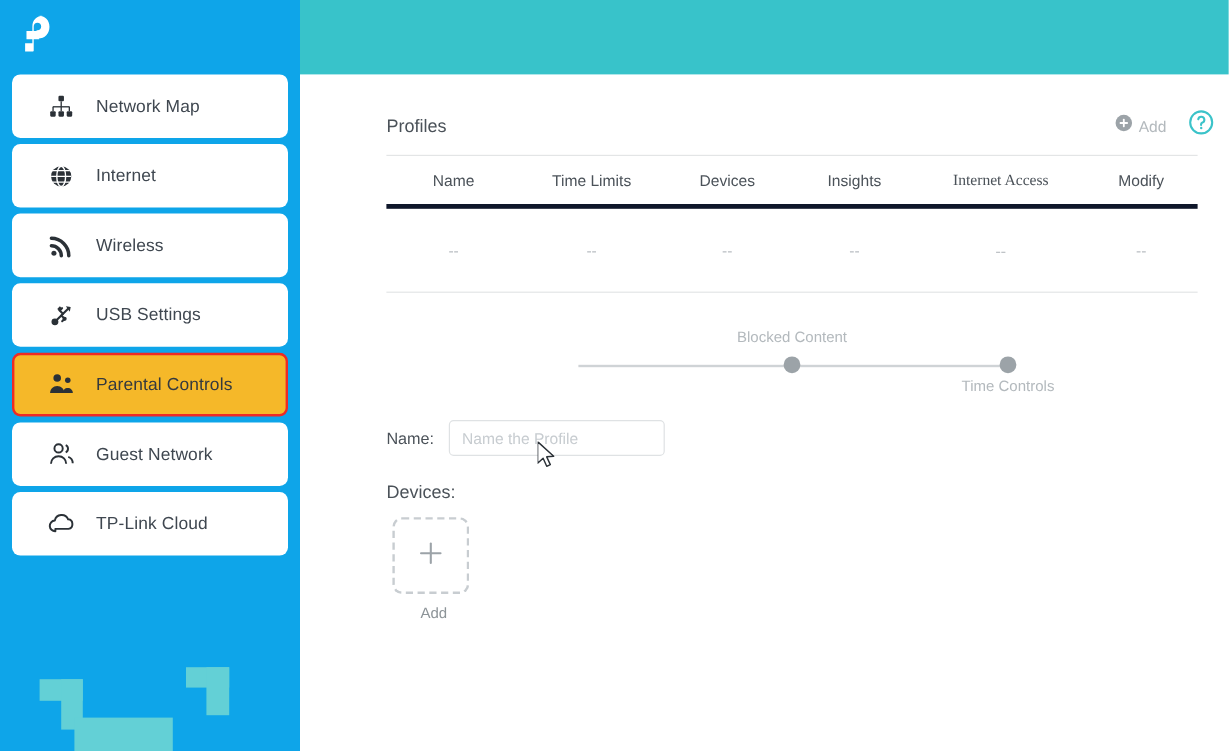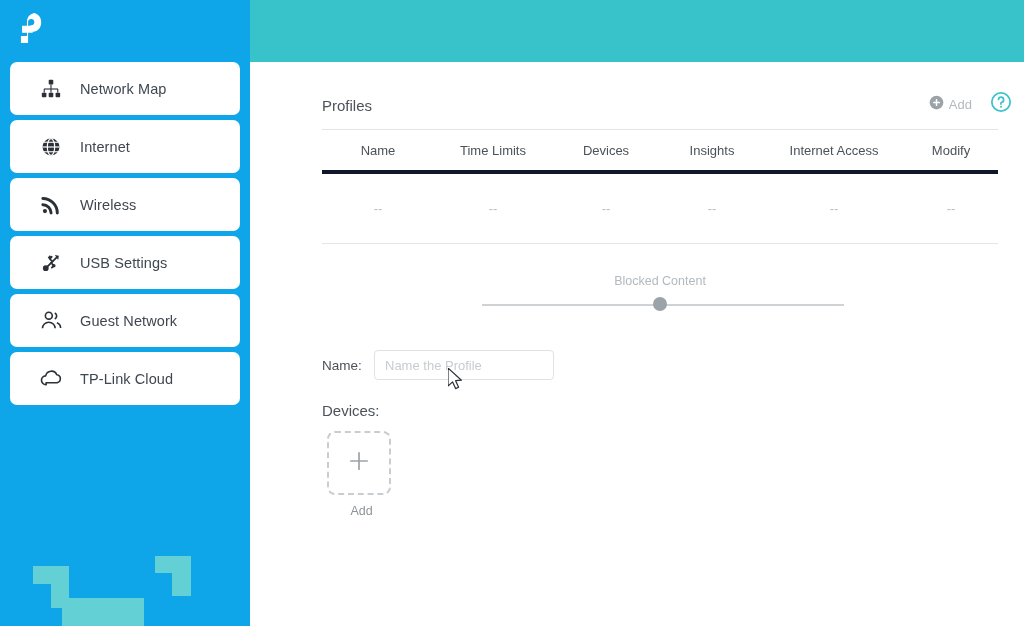--- a/index.html
+++ b/index.html
@@ -226,21 +226,21 @@
   .tbl-cell {
     text-align: center;
     font-size: 13px;
   }
   .tbl-head .tbl-cell { color: #4b5259; }
   .tbl-body .tbl-cell { color: #b9bec2; font-size: 13px; }
   .c-name   { width: 112px; }
   .c-time   { width: 118px; }
   .c-dev    { width: 108px; }
   .c-ins    { width: 104px; }
-  .c-net    { width: 140px; }
+  .c-net    { width: 140px; font-family: Liberation Serif, serif; }
   .c-mod    { width: 94px; }
 
   
   #stepper {
     position: relative;
     margin: 0 auto;
     margin-top: 24px;
     width: 480px;
     height: 72px;
   }
@@ -410,20 +410,31 @@
           <path d="M16.2 3.4 L20.6 4.2 L19.8 8.6 Z" fill="currentColor" stroke="none"></path>
           <path d="M13.6 10.4 L10.6 7.4 L12.8 5.2"></path>
           <rect x="9.1" y="4.2" width="3.4" height="3.4" fill="currentColor" stroke="none" transform="rotate(45 10.8 5.9)"></rect>
           <path d="M12.1 11.9 L15.1 14.9 L12.9 17.1"></path>
           <circle cx="15.1" cy="14.9" r="1.9" fill="currentColor" stroke="none"></circle>
         </svg>
       </span>
       <span class="nav-label">USB Settings</span>
     </div>
 
+    <div class="nav-item active">
+      <span class="nav-icon">
+        <svg width="23" height="23" viewBox="0 0 24 24" fill="currentColor">
+          <circle cx="8" cy="6.2" r="3.3"></circle>
+          <path d="M1.8 19.4c0-3.6 2.8-6.2 6.2-6.2s6.2 2.6 6.2 6.2z"></path>
+          <circle cx="17.2" cy="8.2" r="2.4"></circle>
+          <path d="M12.8 19.4c0-2.6 2-4.4 4.4-4.4s4.4 1.8 4.4 4.4z"></path>
+        </svg>
+      </span>
+      <span class="nav-label">Parental Controls</span>
+    </div>
 
     <div class="nav-item">
       <span class="nav-icon">
         <svg width="23" height="23" viewBox="0 0 24 24" fill="none" stroke="currentColor" stroke-width="1.7">
           <circle cx="9.2" cy="7" r="3.6"></circle>
           <path d="M2.6 20.2c0-3.6 2.9-6.4 6.6-6.4s6.6 2.8 6.6 6.4"></path>
           <path d="M15.4 4.2a3.4 3.4 0 0 1 0 6.2"></path>
           <path d="M17.6 14.3c2.3.8 3.9 2.9 3.9 5.6"></path>
         </svg>
       </span>
@@ -549,20 +560,24 @@
 
     <div id="stepper">
       <div id="step-line"></div>
 
 
       <div class="step" style="left:165px;">
         <div class="step-dot"></div>
         <div class="step-label above">Blocked Content</div>
       </div>
 
+      <div class="step" style="left:345px;">
+        <div class="step-dot"></div>
+        <div class="step-label below">Time Controls</div>
+      </div>
     </div>
 
     <div id="form-area">
       <div class="field-row">
         <span class="field-label">Name:</span>
         <input id="name-input" type="text" placeholder="Name the Profile" style="">
       </div>
 
       <div id="devices-label">Devices:</div>
 

